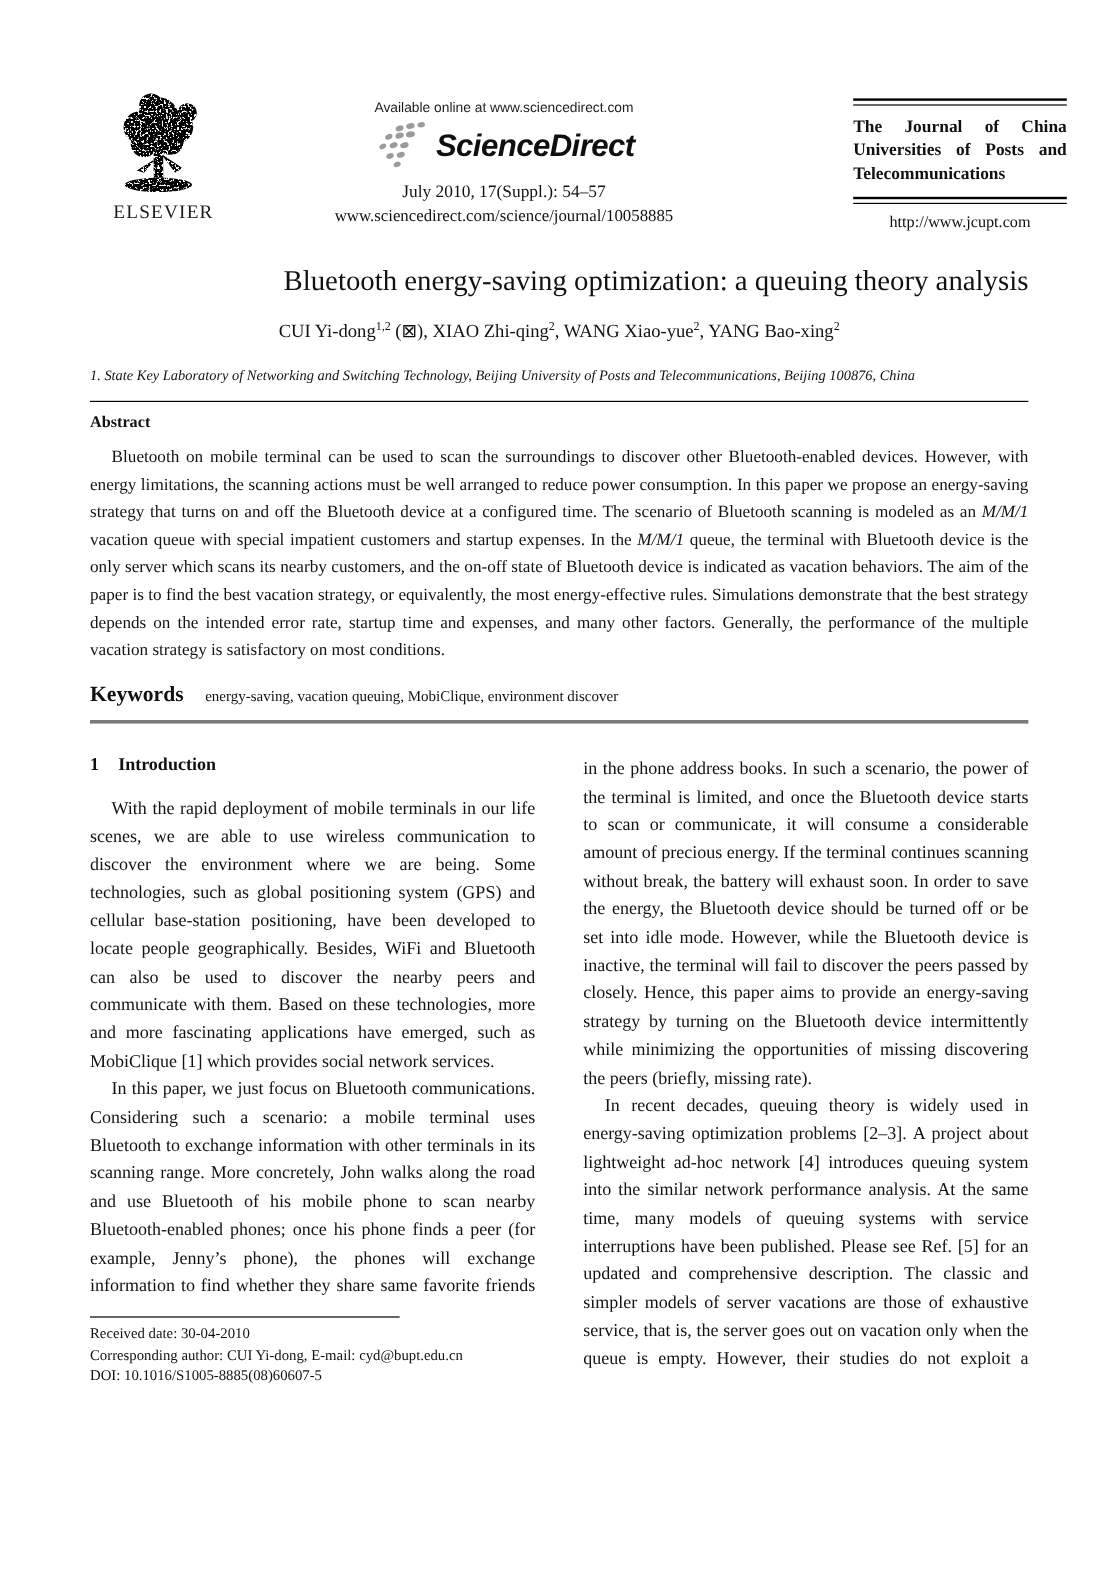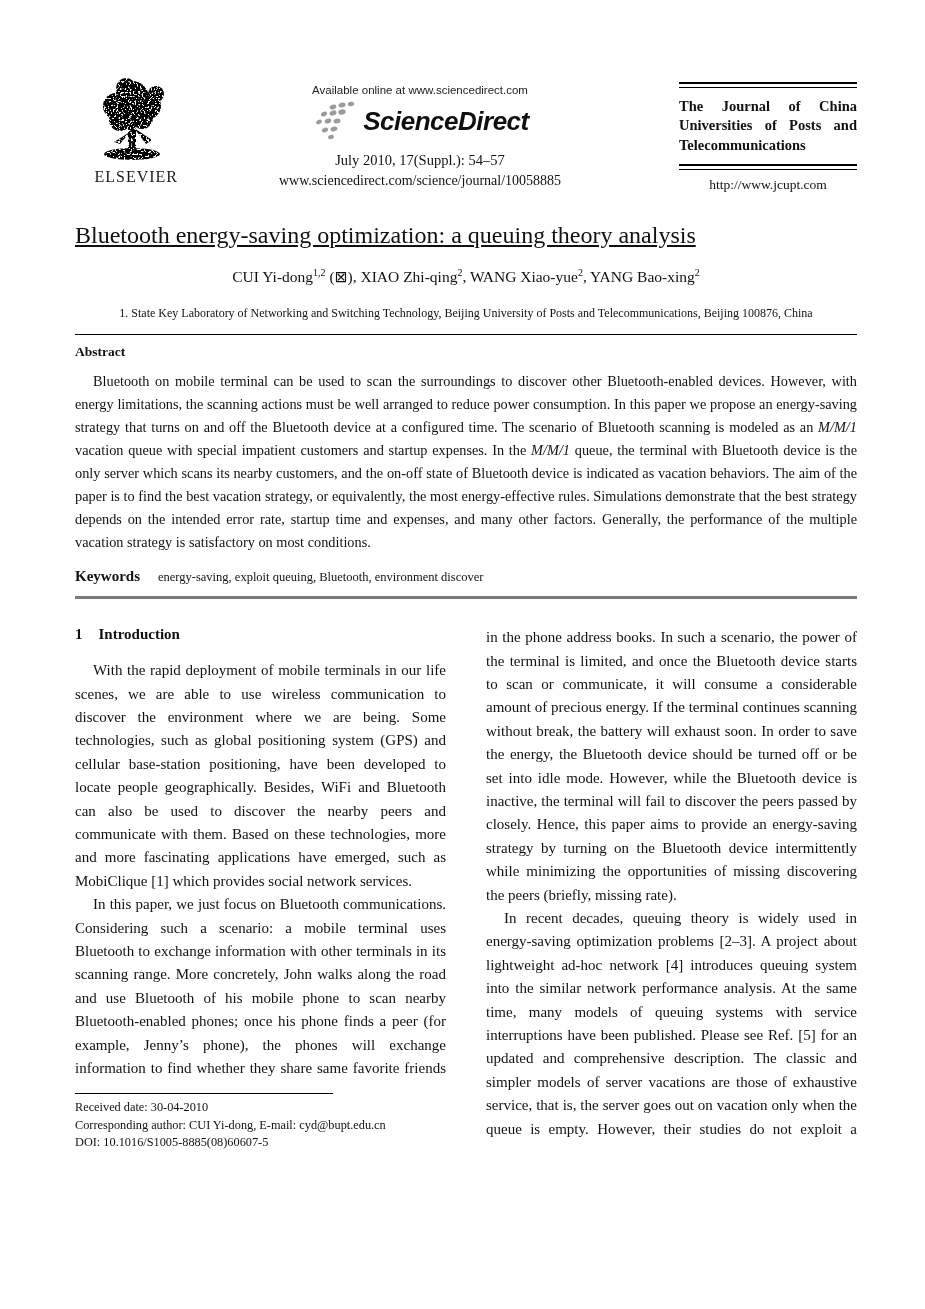--- a/index.html
+++ b/index.html
@@ -16,37 +16,37 @@
   
   .header-wrap{position:relative;height:216px;}
   .elsevier{position:absolute;left:3px;top:76px;width:100px;text-align:right;}
   .elsevier-label{font-size:16px;letter-spacing:1px;margin-top:2px;color:#1a1a1a;}
   .center-head{position:absolute;left:170px;top:84px;width:350px;text-align:center;}
   .avail{font-family:"Liberation Sans",sans-serif;font-size:11.5px;color:#1c1c1c;}
   .sd-logo{margin-top:4px;height:42px;display:flex;align-items:center;justify-content:center;font-style:italic;}
   .sd-word{font-family:"Liberation Sans",sans-serif;font-size:26px;font-weight:600;color:#0f0f0f;letter-spacing:-0.5px;}
   .issue-line{margin-top:10px;font-size:14.5px;}
   .sd-url{margin-top:4px;font-size:14px;}
-  .right-head{position:absolute;left:604px;top:82px;width:178px;}
+  .right-head{position:absolute;left:636px;top:82px;width:178px;}
   .dbl-rule{height:2.5px;border-top:2px solid #000;border-bottom:1.5px solid #000;}
   .jname{margin-top:9px;margin-bottom:9px;font-size:14.5px;font-weight:bold;line-height:19.5px;text-align:justify;text-justify:inter-word;}
   .jurl{margin-top:7px;text-align:center;font-size:13.5px;}
 
   
-  .title{margin:0;padding-top:4px;text-align:left;font-size:24px;font-weight:normal;line-height:30px;text-decoration:underline;}
+  .title{margin:0;padding-top:4px;text-align:right;font-size:24px;font-weight:normal;line-height:30px;}
   .authors{margin-top:17px;text-align:center;font-size:15.5px;}
   .authors sup{font-size:10px;}
-  .affils{margin-top:19px;text-align:center;font-size:12px;line-height:16px;}
+  .affils{margin-top:19px;font-size:12px;line-height:16px;font-style:italic;}
 
   
   .abstract-rule{margin-top:13px;border:0;border-top:1.5px solid #000;height:0;}
   .abstract-head{margin-top:9px;font-size:13.5px;font-weight:bold;}
   .abstract-text{margin:10px 0 0 0;font-size:14.3px;line-height:23px;text-align:justify;text-indent:18px;}
   .keywords{margin-top:14px;font-size:12.5px;}
-  .kw-label{font-weight:bold;font-size:15px;margin-right:18px;}
+  .kw-label{font-weight:bold;font-size:18px;margin-right:18px;}
   .thick-rule{margin-top:11px;height:3px;background:#7a7a7a;}
 
   
   .columns{display:flex;gap:40px;margin-top:27px;}
   .col{width:379px;}
   .sec-head{font-size:15px;font-weight:bold;}
   .sec-num{margin-right:16px;}
   .body{margin:0;font-size:15px;line-height:23.4px;text-align:justify;text-justify:inter-word;font-family:Liberation Serif, serif;}
   .first{margin-top:16px;}
   .indent{text-indent:18px;}
@@ -131,21 +131,21 @@
 
     <div class="affils">
       <div>1. State Key Laboratory of Networking and Switching Technology, Beijing University of Posts and Telecommunications, Beijing 100876, China</div>
     </div>
 
     <hr class="abstract-rule">
     <div class="abstract-head">Abstract</div>
     <p class="abstract-text"><span>Bluetooth on mobile terminal can be used to scan the surroundings to discover other Bluetooth-enabled devices. However, with energy limitations, the scanning actions must be well arranged to reduce power consumption. In this paper we propose an energy-saving strategy that turns on and off the Bluetooth device at a configured time. The scenario of Bluetooth scanning is modeled as an </span><i>M/M/1</i><span> vacation queue with special impatient customers and startup expenses. In the </span><i>M/M/1</i><span> queue, the terminal with Bluetooth device is the only server which scans its nearby customers, and the on-off state of Bluetooth device is indicated as vacation behaviors. The aim of the paper is to find the best vacation strategy, or equivalently, the most energy-effective rules. Simulations demonstrate that the best strategy depends on the intended error rate, startup time and expenses, and many other factors. Generally, the performance of the multiple vacation strategy is satisfactory on most conditions.</span></p>
 
     <div class="keywords">
-      <span class="kw-label">Keywords</span><span>energy-saving, exploit queuing, Bluetooth, environment discover</span>
+      <span class="kw-label">Keywords</span><span>energy-saving, vacation queuing, MobiClique, environment discover</span>
     </div>
 
     <div class="thick-rule"></div>
 
     <div class="columns">
       <div class="col">
         <div class="sec-head">
           <span class="sec-num">1</span><span>Introduction</span>
         </div>
         <p class="body indent first">With the rapid deployment of mobile terminals in our life scenes, we are able to use wireless communication to discover the environment where we are being. Some technologies, such as global positioning system (GPS) and cellular base-station positioning, have been developed to locate people geographically. Besides, WiFi and Bluetooth can also be used to discover the nearby peers and communicate with them. Based on these technologies, more and more fascinating applications have emerged, such as MobiClique [1] which provides social network services.</p>

